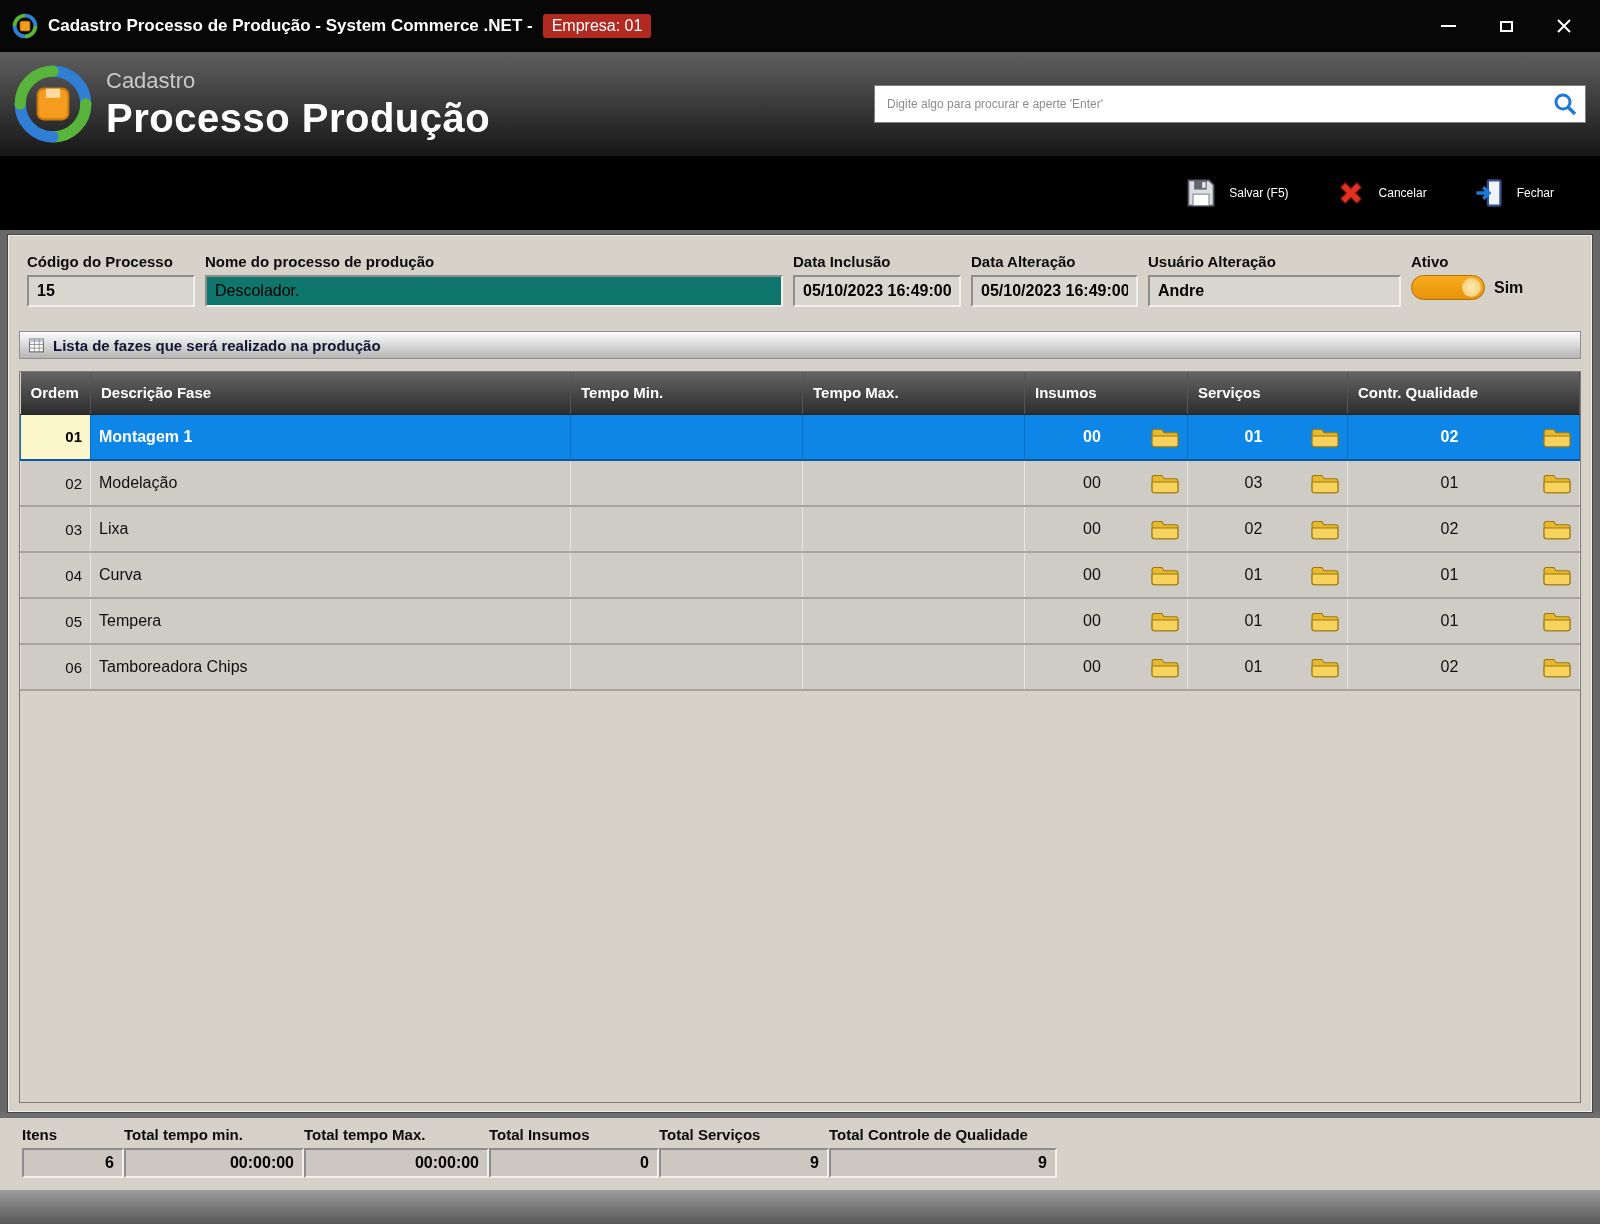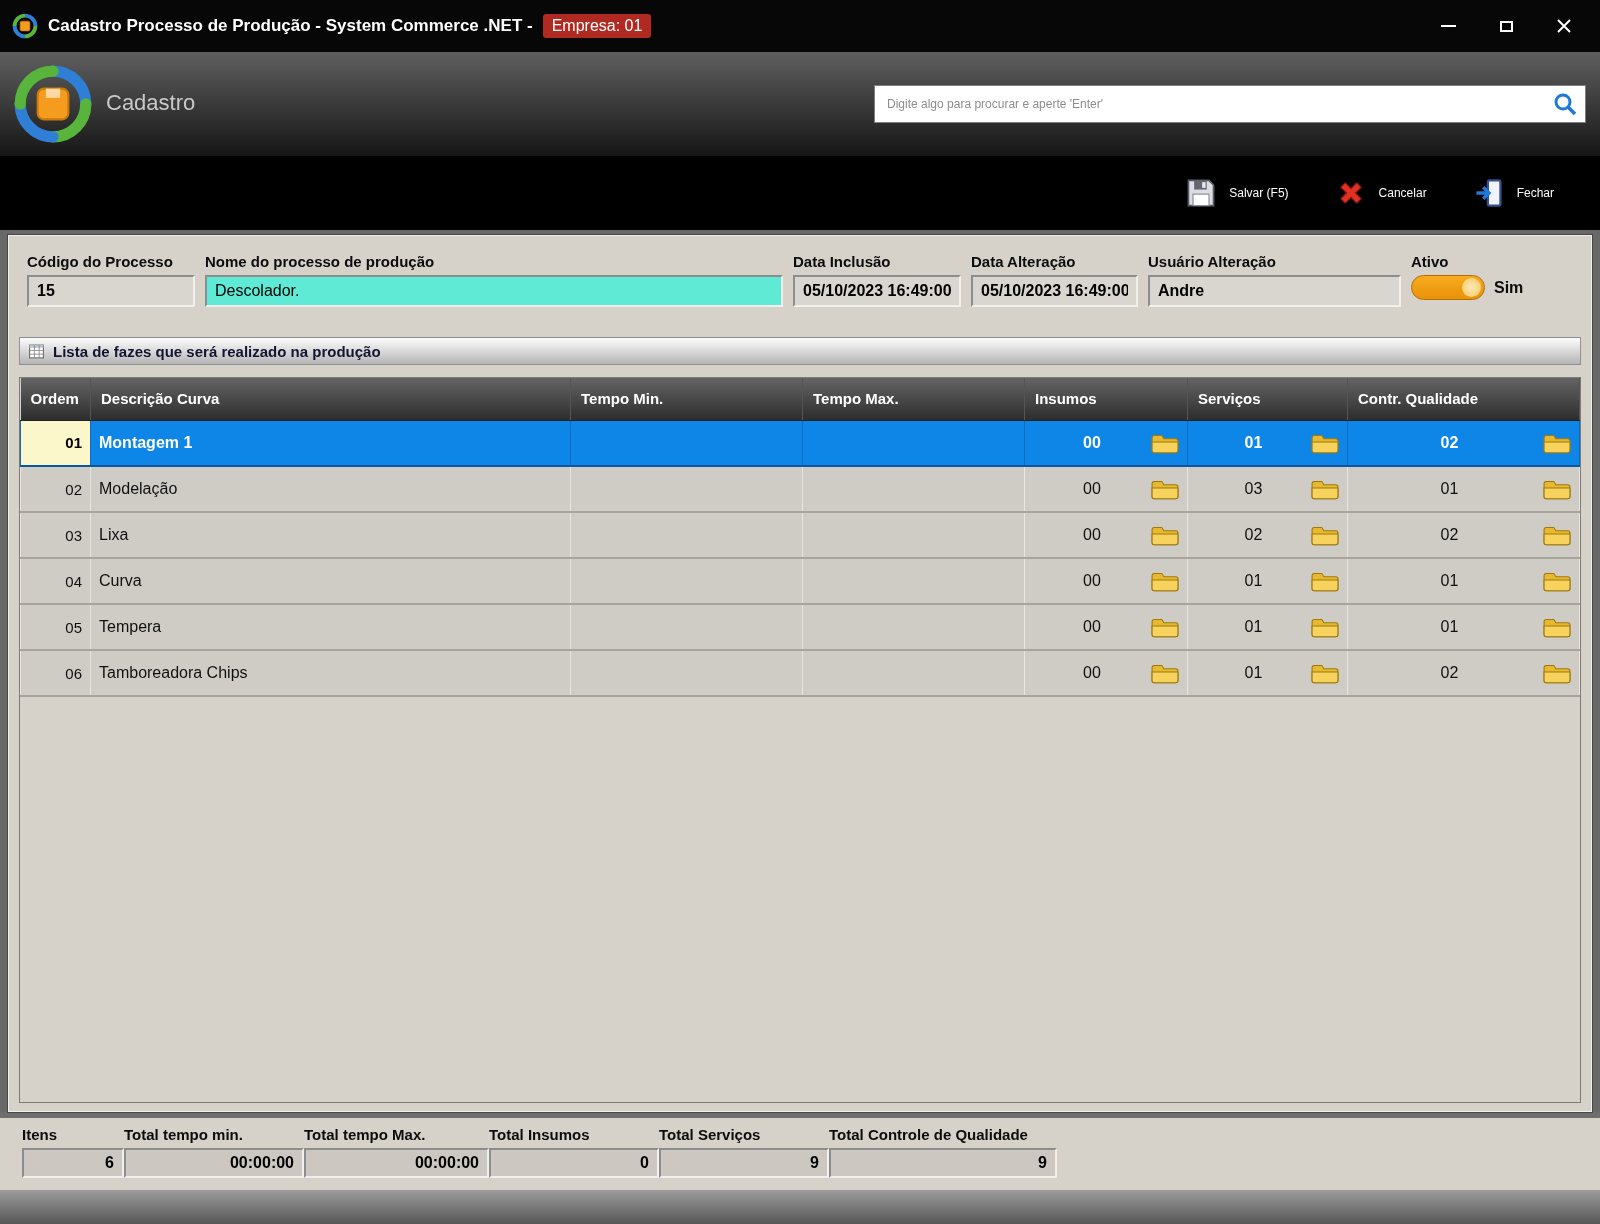--- a/index.html
+++ b/index.html
@@ -40,30 +40,30 @@
   
   .workspace { flex:1; min-height:0; padding:5px 8px 0 8px; background:#686868; display:flex; flex-direction:column; }
   .panel { flex:1; min-height:0; background:#d6d2ca; border:1px solid #efeeec; box-shadow:0 0 0 1px #474747; padding:8px 10px; display:flex; flex-direction:column; }
   .section-bar { height:28px; flex:none; background:linear-gradient(#fdfdfd,#b5b5b5); border:1px solid #8f8f8f; display:flex; align-items:center; gap:8px; padding:0 8px; font-weight:bold; font-size:15px; color:#141432; }
   .section-bar svg { width:17px; height:17px; }
 
   
   .form-row { display:flex; gap:10px; padding:9px 8px 14px 8px; flex:none; }
   .field label { display:block; font-weight:bold; font-size:15px; color:#0c0c0c; margin-bottom:5px; white-space:nowrap; }
   .field input { width:100%; height:32px; border:2px solid; border-color:#8d8d8d #f2f0ec #f2f0ec #8d8d8d; background:#d9d6cf; font-size:16px; font-weight:bold; color:#000; padding:0 8px; font-family:"Liberation Sans", sans-serif; }
-  .field.editable input { background:#5eead4; font-weight:normal; }
+  .field.editable input { background:#0f766e; font-weight:normal; }
   .f-codigo { width:168px; } .f-nome { width:578px; } .f-inclusao { width:168px; }
   .f-alteracao { width:167px; } .f-usuario { width:253px; } .f-ativo { width:150px; }
   .toggle-row { display:flex; align-items:center; gap:9px; margin-top:4px; }
   .toggle { width:74px; height:25px; border-radius:13px; background:linear-gradient(#f8ab1c,#e8920c); border:1px solid #b06f05; position:relative; cursor:pointer; flex:none; }
   .toggle-knob { position:absolute; right:3px; top:2px; width:19px; height:19px; border-radius:50%; background:radial-gradient(#ffe9b8,#f3c75f); }
   .toggle-state { font-weight:bold; font-size:16px; color:#0c0c0c; }
 
   
-  .list-bar { margin-top:16px; }
+  .list-bar { margin-top:10px; }
   .table-wrap { flex:1; min-height:0; margin-top:12px; border:1px solid #7e7b74; background:#d6d2ca; overflow:hidden; }
   table { width:100%; border-collapse:collapse; table-layout:fixed; }
   col.c-ordem{width:70px;} col.c-desc{width:480px;} col.c-tmin{width:232px;} col.c-tmax{width:222px;}
   col.c-ins{width:163px;} col.c-serv{width:160px;}
   thead th { height:42px; background:linear-gradient(#646464,#2d2d2d); color:#fff; font-size:15px; font-weight:bold; text-align:left; padding:0 10px; border-right:1px solid #555; border-bottom:1px solid #222; }
   tbody td { height:46px; background:#cfccc5; font-size:16px; color:#101010; padding:0 8px; border:1px solid #e9e6df; border-bottom:2px solid #a8a49c; overflow:hidden; white-space:nowrap; }
   td.col-ordem { text-align:right; font-size:15px; }
   tr.selected td { background:#0d86e8; color:#fff; font-weight:bold; border-color:#0a6cc2; border-bottom-color:#0857a0; }
   tr.selected td.col-ordem { background:#fcf6cb; color:#000; }
   .num-cell { display:flex; align-items:center;justify-content:flex-end; }
@@ -111,20 +111,21 @@
     <svg class="logo" viewBox="0 0 80 80">
       <path d="M40 8 a32 32 0 0 1 32 32" stroke="#2f7fd6" stroke-width="11" fill="none" stroke-linecap="round"></path>
       <path d="M72 40 a32 32 0 0 1 -32 32" stroke="#58b43a" stroke-width="11" fill="none" stroke-linecap="round"></path>
       <path d="M40 72 a32 32 0 0 1 -32 -32" stroke="#2f7fd6" stroke-width="11" fill="none" stroke-linecap="round"></path>
       <path d="M8 40 a32 32 0 0 1 32 -32" stroke="#58b43a" stroke-width="11" fill="none" stroke-linecap="round"></path>
       <rect x="25" y="25" width="30" height="30" rx="6" fill="#f59b1e" stroke="#c97a0a" stroke-width="2"></rect>
       <rect x="33" y="25" width="14" height="9" fill="#fbd9a0"></rect>
     </svg>
     <div class="header-titles">
       <div class="header-sub">Cadastro</div>
+      <div class="header-main">Processo Produção</div>
     </div>
     <div class="search-block">
       <div class="search-box">
         <input class="search-input" type="text" placeholder="Digite algo para procurar e aperte 'Enter'" style="">
         <svg class="search-icon" viewBox="0 0 26 26">
           <circle cx="11" cy="11" r="7" fill="none" stroke="#1e7ad6" stroke-width="3"></circle>
           <path d="M16.5 16.5 L23 23" stroke="#1e7ad6" stroke-width="3.5"></path>
         </svg>
       </div>
     </div>
@@ -207,21 +208,21 @@
               <col class="c-desc">
               <col class="c-tmin">
               <col class="c-tmax">
             <col class="c-ins">
               <col class="c-serv">
               <col>
           </colgroup>
           <thead>
             <tr>
               <th>Ordem</th>
-              <th>Descrição Curva</th>
+              <th>Descrição Fase</th>
               <th>Tempo Min.</th>
               <th>Tempo Max.</th>
               <th>Insumos</th>
               <th>Serviços</th>
               <th>Contr. Qualidade</th>
             </tr>
           </thead>
           <tbody>
               <tr class="phase-row selected">
     <td class="col-ordem"><span>01</span></td>

